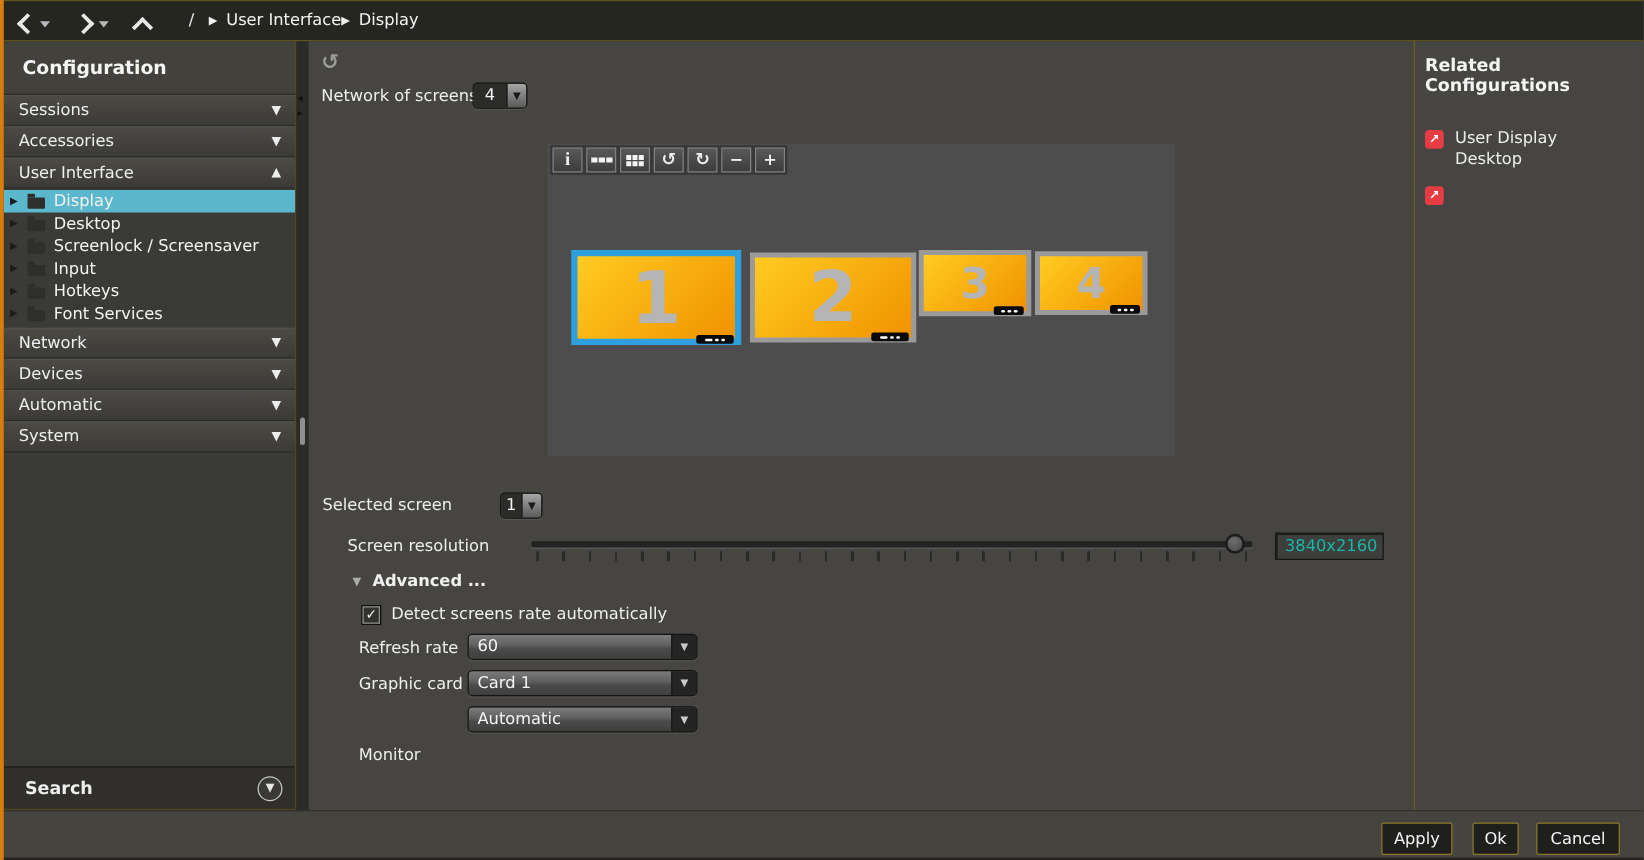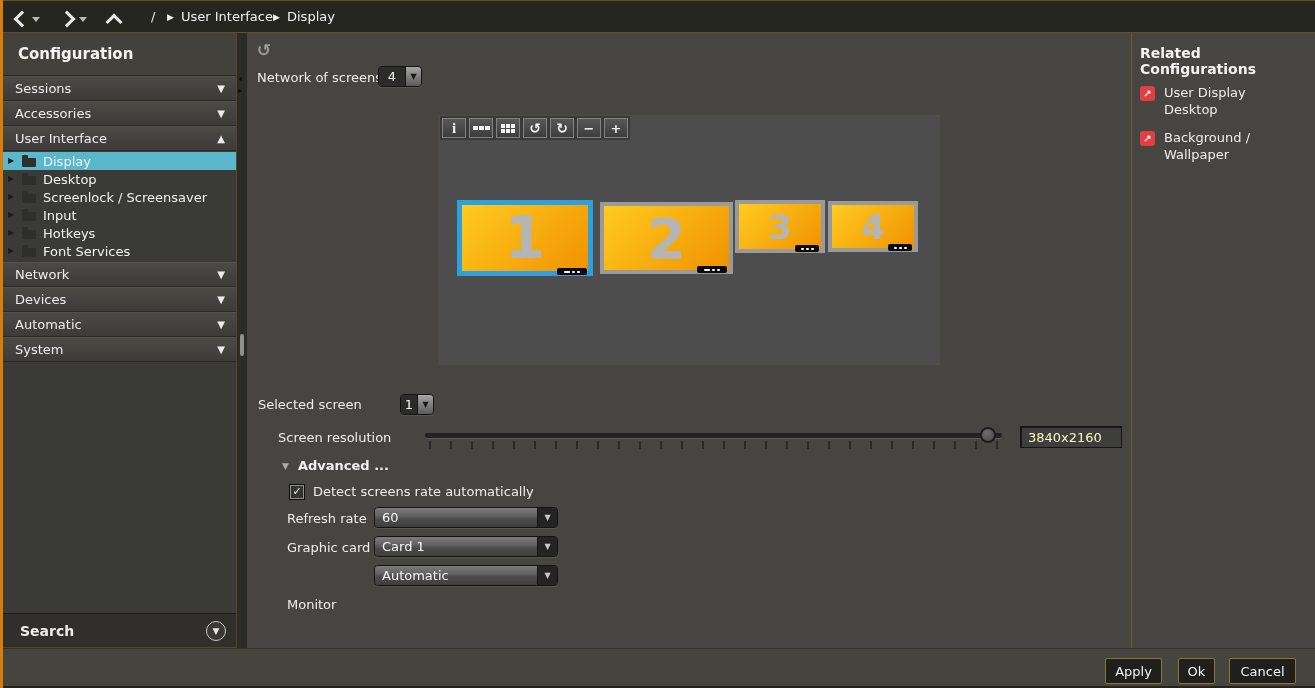--- a/index.html
+++ b/index.html
@@ -70,32 +70,32 @@
   .monitor.sel{background:#2da0dd}
   .monitor.sel .frame{padding:5px}
   .screen{width:100%;height:100%;background:linear-gradient(135deg,#ffcb21,#f09200);display:flex;align-items:center;justify-content:center;font-weight:bold;color:#b5b5b5}
   .bezel{position:absolute;right:6px;bottom:1px;width:30px;height:7px;background:#0a0a0a;border-radius:2px;display:flex;align-items:center;justify-content:center;gap:2px}
   .bezel i{width:3px;height:2px;background:#fff;border-radius:1px}
   .bezel i.wide{width:6px}
 
   .slider-track{position:absolute;left:178px;top:400px;width:577px;height:5px;background:#232323;border-radius:2px;box-shadow:0 1px 0 #5c5c5c;cursor:pointer}
   .slider-ticks{position:absolute;left:182px;top:408px;width:572px;height:8px;background:repeating-linear-gradient(90deg,#2a2a2a 0 2px,transparent 2px 21px)}
   .slider-handle{position:absolute;left:733px;top:394px;width:16px;height:16px;border-radius:50%;background:radial-gradient(circle at 40% 32%,#6e6e6e,#474747);border:2px solid #1c1c1c;cursor:grab}
-  .resbox{position:absolute;left:773px;top:393px;width:102px;height:22px;background:#3e3e3c;border:1px solid #151515;box-shadow:inset 1px 1px 0 #191919;display:flex;align-items:center;padding-left:7px;color:#fef9c3;cursor:text}
+  .resbox{position:absolute;left:773px;top:393px;width:87px;height:22px;background:#3e3e3c;border:1px solid #151515;box-shadow:inset 1px 1px 0 #191919;display:flex;align-items:center;padding-left:7px;color:#14b8a6;cursor:text}
 
   .advanced{position:absolute;left:35px;top:425px;display:flex;align-items:center;gap:9px;cursor:pointer}
   .adv-tri{font-size:9px;color:#ababab}
   .adv-label{font-weight:bold;color:#f0f0f0}
 
   .checkrow{position:absolute;left:43px;top:451px;display:flex;align-items:center;gap:9px;cursor:pointer}
   .checkbox{width:14px;height:14px;background:#32322f;border:1px solid #8f8f8f;box-shadow:0 0 0 1px #0f0f0f;display:flex;align-items:center;justify-content:center;font-size:11px;color:#f5f5f5;line-height:1}
 
   
   .rightpanel{position:absolute;left:1131px;top:33px;width:184px;height:615px;background:#464541;border-left:1px solid #6b5e1e;padding:12px 6px 0 8px}
-  .rp-title{font-weight:bold;font-size:14px;color:#f4f4f4;margin-bottom:8px}
+  .rp-title{font-weight:bold;font-size:14px;color:#f4f4f4;margin-bottom:26px}
   .rp-item{display:flex;gap:9px;align-items:flex-start;margin-bottom:11px;cursor:pointer}
   .rp-icon{width:15px;height:15px;flex:none;margin-top:1px;background:#e63c44;border-radius:3px;color:#fff;font-size:10px;font-weight:bold;display:flex;align-items:center;justify-content:center}
   .rp-label{line-height:1.3;max-width:125px}
 
   
   .footer{position:absolute;left:0;top:648px;width:1315px;height:40px;background:#45443f;border-top:1px solid #31302c;border-bottom:2px solid #24231f}
   .btn{position:absolute;top:9px;height:26px;background:#1f1f1d;border:1px solid #8c782a;border-radius:2px;color:#f4f4f4;display:flex;align-items:center;justify-content:center;cursor:pointer}
 </style>
 </head>
 <body>
@@ -327,21 +327,20 @@
 </div>
 
 <div class="rightpanel">
   <div class="rp-title">Related Configurations</div>
   <div class="rp-item">
     <span class="rp-icon">↗</span>
     <span class="rp-label">User Display Desktop</span>
   </div>
   <div class="rp-item">
     <span class="rp-icon">↗</span>
-    <span class="rp-label">Background / Wallpaper</span>
   </div>
 </div>
 
 <div class="footer">
   <div class="btn" style="left:1105px;width:57px">Apply</div>
   <div class="btn" style="left:1178px;width:37px">Ok</div>
   <div class="btn" style="left:1229px;width:67px">Cancel</div>
 </div>
 
 </body></html>

